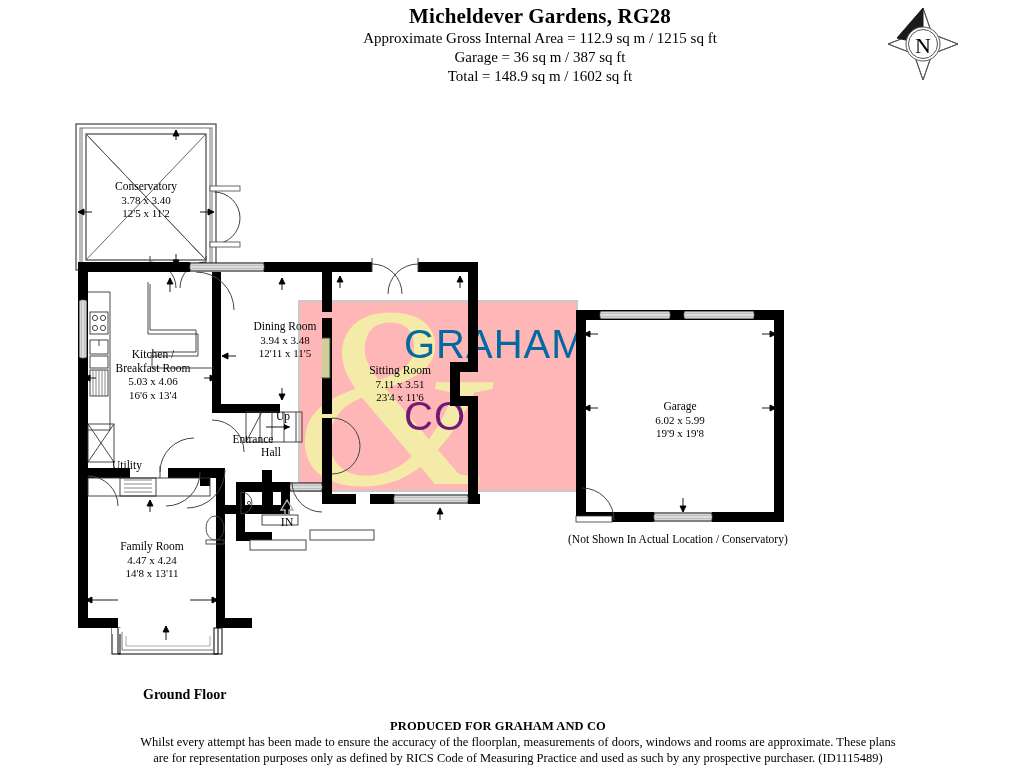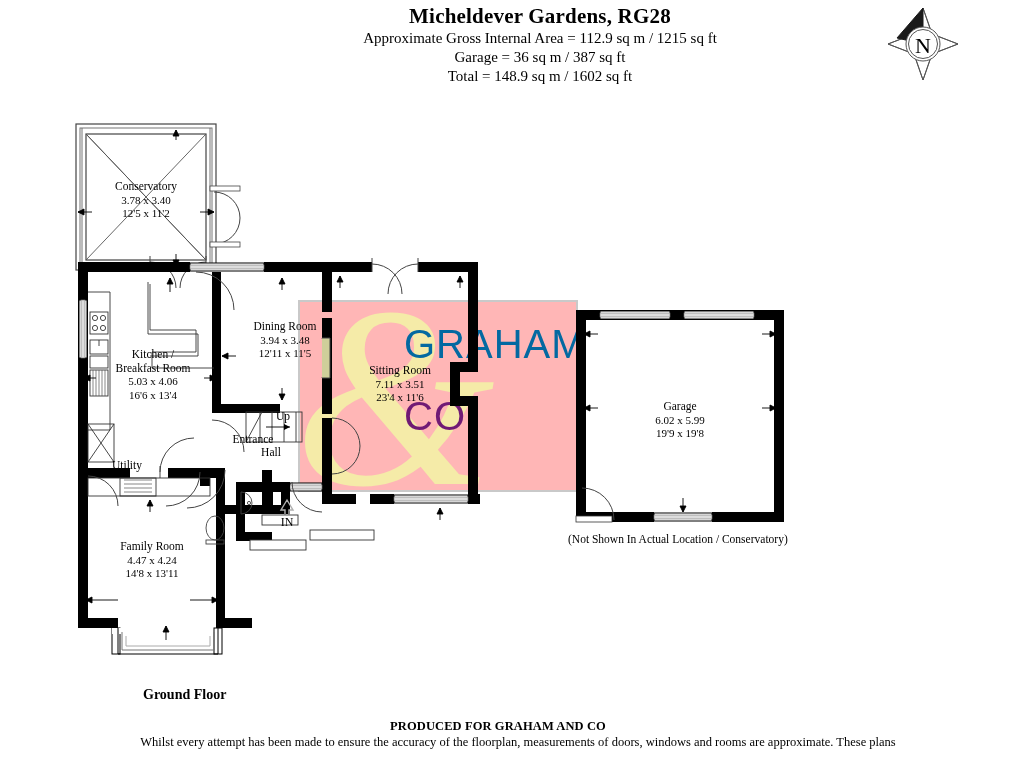--- a/index.html
+++ b/index.html
@@ -433,13 +433,14 @@
 <div class="smalltxt" style="left:272px;top:410px;width:22px;">Up</div>
 
 <div class="smalltxt" style="left:276px;top:516px;width:22px;font-size:12px;">IN</div>
 
 <div id="garage-note">(Not Shown In Actual Location / Conservatory)</div>
 
 <div id="floor-name">Ground Floor</div>
 <div id="produced">PRODUCED FOR GRAHAM AND CO</div>
 <div id="disclaimer">
   <span class="dl">Whilst every attempt has been made to ensure the accuracy of the floorplan, measurements of doors, windows and rooms are approximate. These plans</span>
+  <span class="dl">are for representation purposes only as defined by RICS Code of Measuring Practice and used as such by any prospective purchaser. (ID1115489)</span>
 </div>
 
 </body></html>

